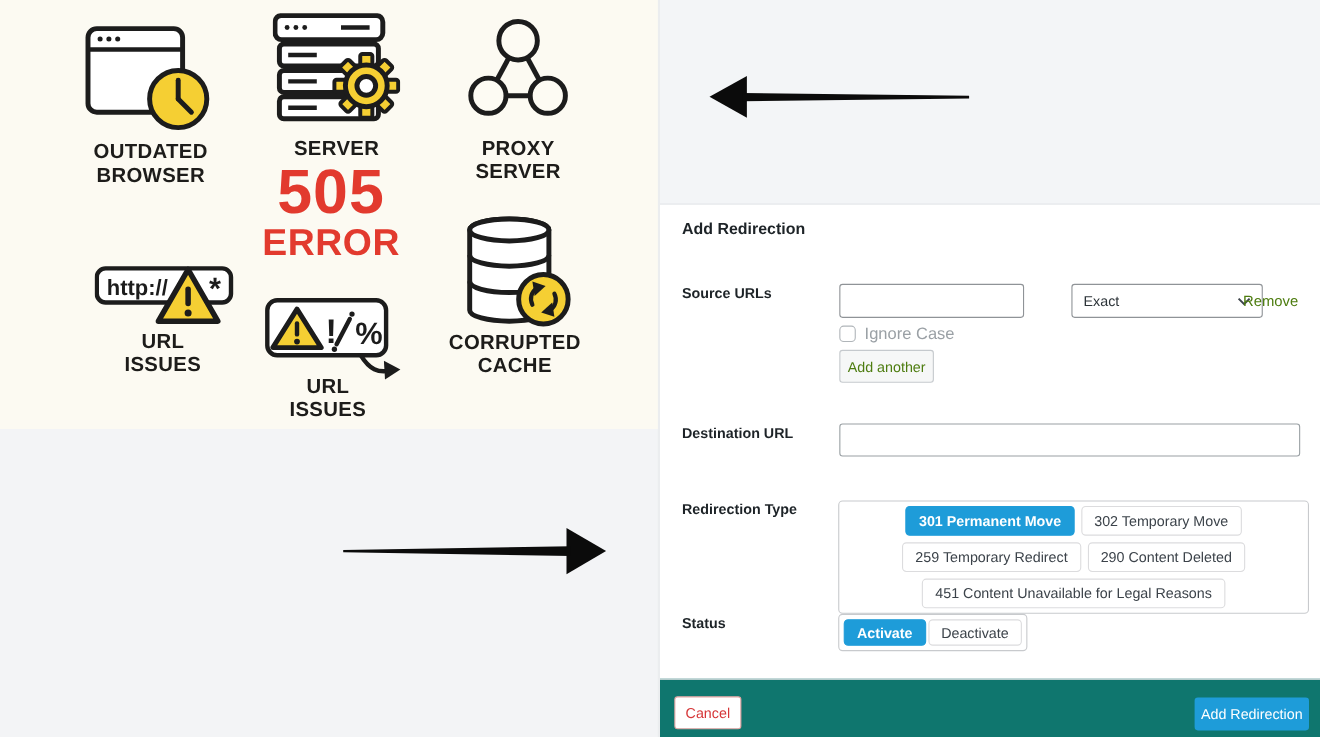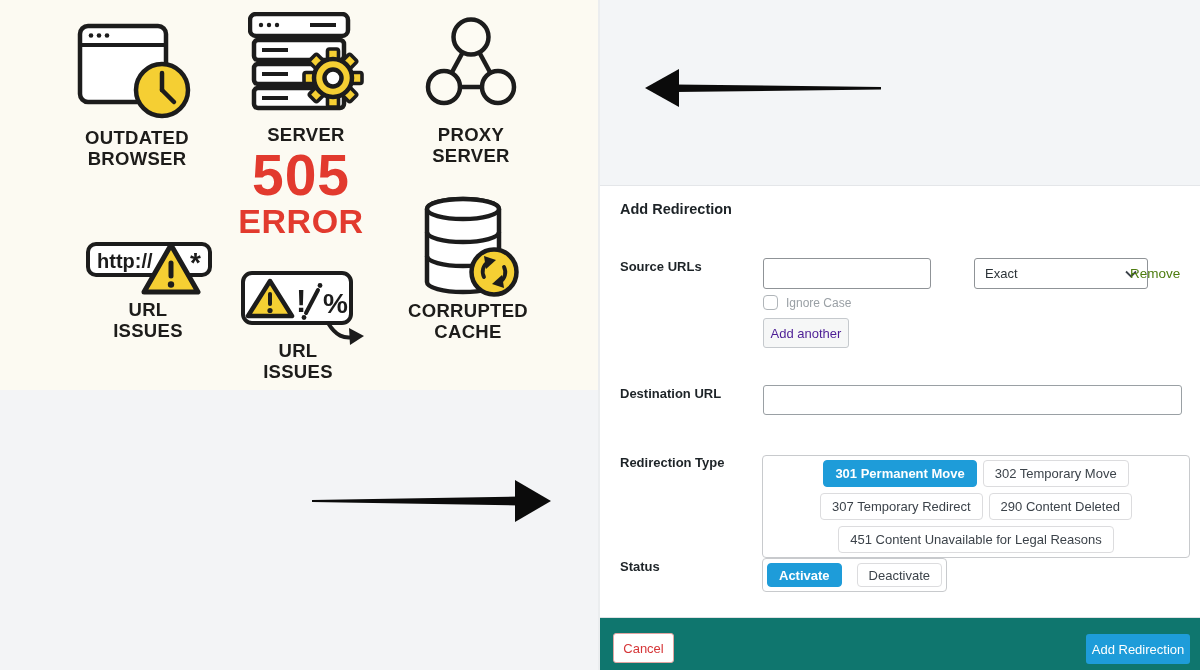--- a/index.html
+++ b/index.html
@@ -27,27 +27,27 @@
 
   .text-input { position:absolute; height:31px; border:1px solid #8f9397; border-radius:3px; background:#fff; font-size:13px; padding:0 8px; color:#2c3338; outline:none; }
   .src-input { left:163px; top:258px; width:168px; }
   .dst-input { left:163px; top:385px; width:419px; height:30px; border-color:#9aa0a4; }
 
   .select-box { position:absolute; left:341px; top:258px; width:174px; height:31px; border:1px solid #8f9397; border-radius:3px; background:#fff; display:flex; align-items:center; justify-content:space-between; padding:0 10px; font-size:13px; color:#2c3338; cursor:pointer;margin-left:33px; }
   .remove-link { position:absolute; left:530px; top:266px; font-size:13.5px; color:#4d7c0f; cursor:pointer; }
 
   .ignore-row { position:absolute; left:163px; top:295px; display:flex; align-items:center; gap:8px; }
   .checkbox { width:15px; height:15px; border:1px solid #b0b5b9; border-radius:4px; background:#fff; cursor:pointer; }
-  .ignore-label { font-size:12px; color:#9aa0a5; }
-
-  .add-another-btn { position:absolute; left:163px; top:318px; width:86px; height:30px; background:#f6f7f7; border:1px solid #c5c9cd; border-radius:3px; font-size:13px; color:#4c1d95; font-family:inherit; cursor:pointer; }
+  .ignore-label { font-size:15px; color:#9aa0a5; }
+
+  .add-another-btn { position:absolute; left:163px; top:318px; width:86px; height:30px; background:#f6f7f7; border:1px solid #c5c9cd; border-radius:3px; font-size:13px; color:#4d7c0f; font-family:inherit; cursor:pointer; }
 
   .option-group { position:absolute; background:#fff; border:1px solid #c8cacd; border-radius:4px; padding:4px;justify-content:center; }
   .rt-group { left:162px; top:455px; width:428px; display:flex; flex-wrap:wrap; gap:6px; }
-  .st-group { left:162px; top:558px; display:flex; gap:15px; }
+  .st-group { left:162px; top:558px; display:flex; gap:2px; }
   .opt-btn { height:27px; padding:0 11px; background:#fff; border:1px solid #dcdcde; border-radius:4px; font-size:13px; color:#3c434a; font-family:inherit; cursor:pointer; white-space:nowrap; }
   .opt-btn.selected { background:#1e9cd9; border-color:#1e9cd9; color:#fff; font-weight:700; }
   .st-group .opt-btn { height:24px; }
 
   .form-footer { position:absolute; left:0; top:617px; width:600px; height:53px; background:#0f766e; border-top:1px solid #dfe1e4; }
   .cancel-btn { position:absolute; left:13px; top:15px; width:61px; height:30px; background:#fff; border:1px solid #e2a4a2; border-radius:3px; color:#d63638; font-size:13px; font-family:inherit; cursor:pointer; }
   .submit-btn { position:absolute; right:10px; top:16px; width:104px; height:30px; background:#1e9cd9; border:none; border-radius:3px; color:#fff; font-size:13px; font-family:inherit; cursor:pointer; }
 </style>
 </head>
 <body>
@@ -208,21 +208,21 @@
     </div>
     <button class="add-another-btn">Add another</button>
 
     <div class="field-label" style="top:386px">Destination URL</div>
     <input class="text-input dst-input" type="text" value="" style="">
 
     <div class="field-label" style="top:455px">Redirection Type</div>
     <div class="option-group rt-group">
       <button class="opt-btn selected">301 Permanent Move</button>
       <button class="opt-btn">302 Temporary Move</button>
-      <button class="opt-btn">307 Temporary Redirect</button>
+      <button class="opt-btn">259 Temporary Redirect</button>
       <button class="opt-btn">290 Content Deleted</button>
       <button class="opt-btn">451 Content Unavailable for Legal Reasons</button>
     </div>
 
     <div class="field-label" style="top:559px">Status</div>
     <div class="option-group st-group">
       <button class="opt-btn selected">Activate</button>
       <button class="opt-btn">Deactivate</button>
     </div>
 

